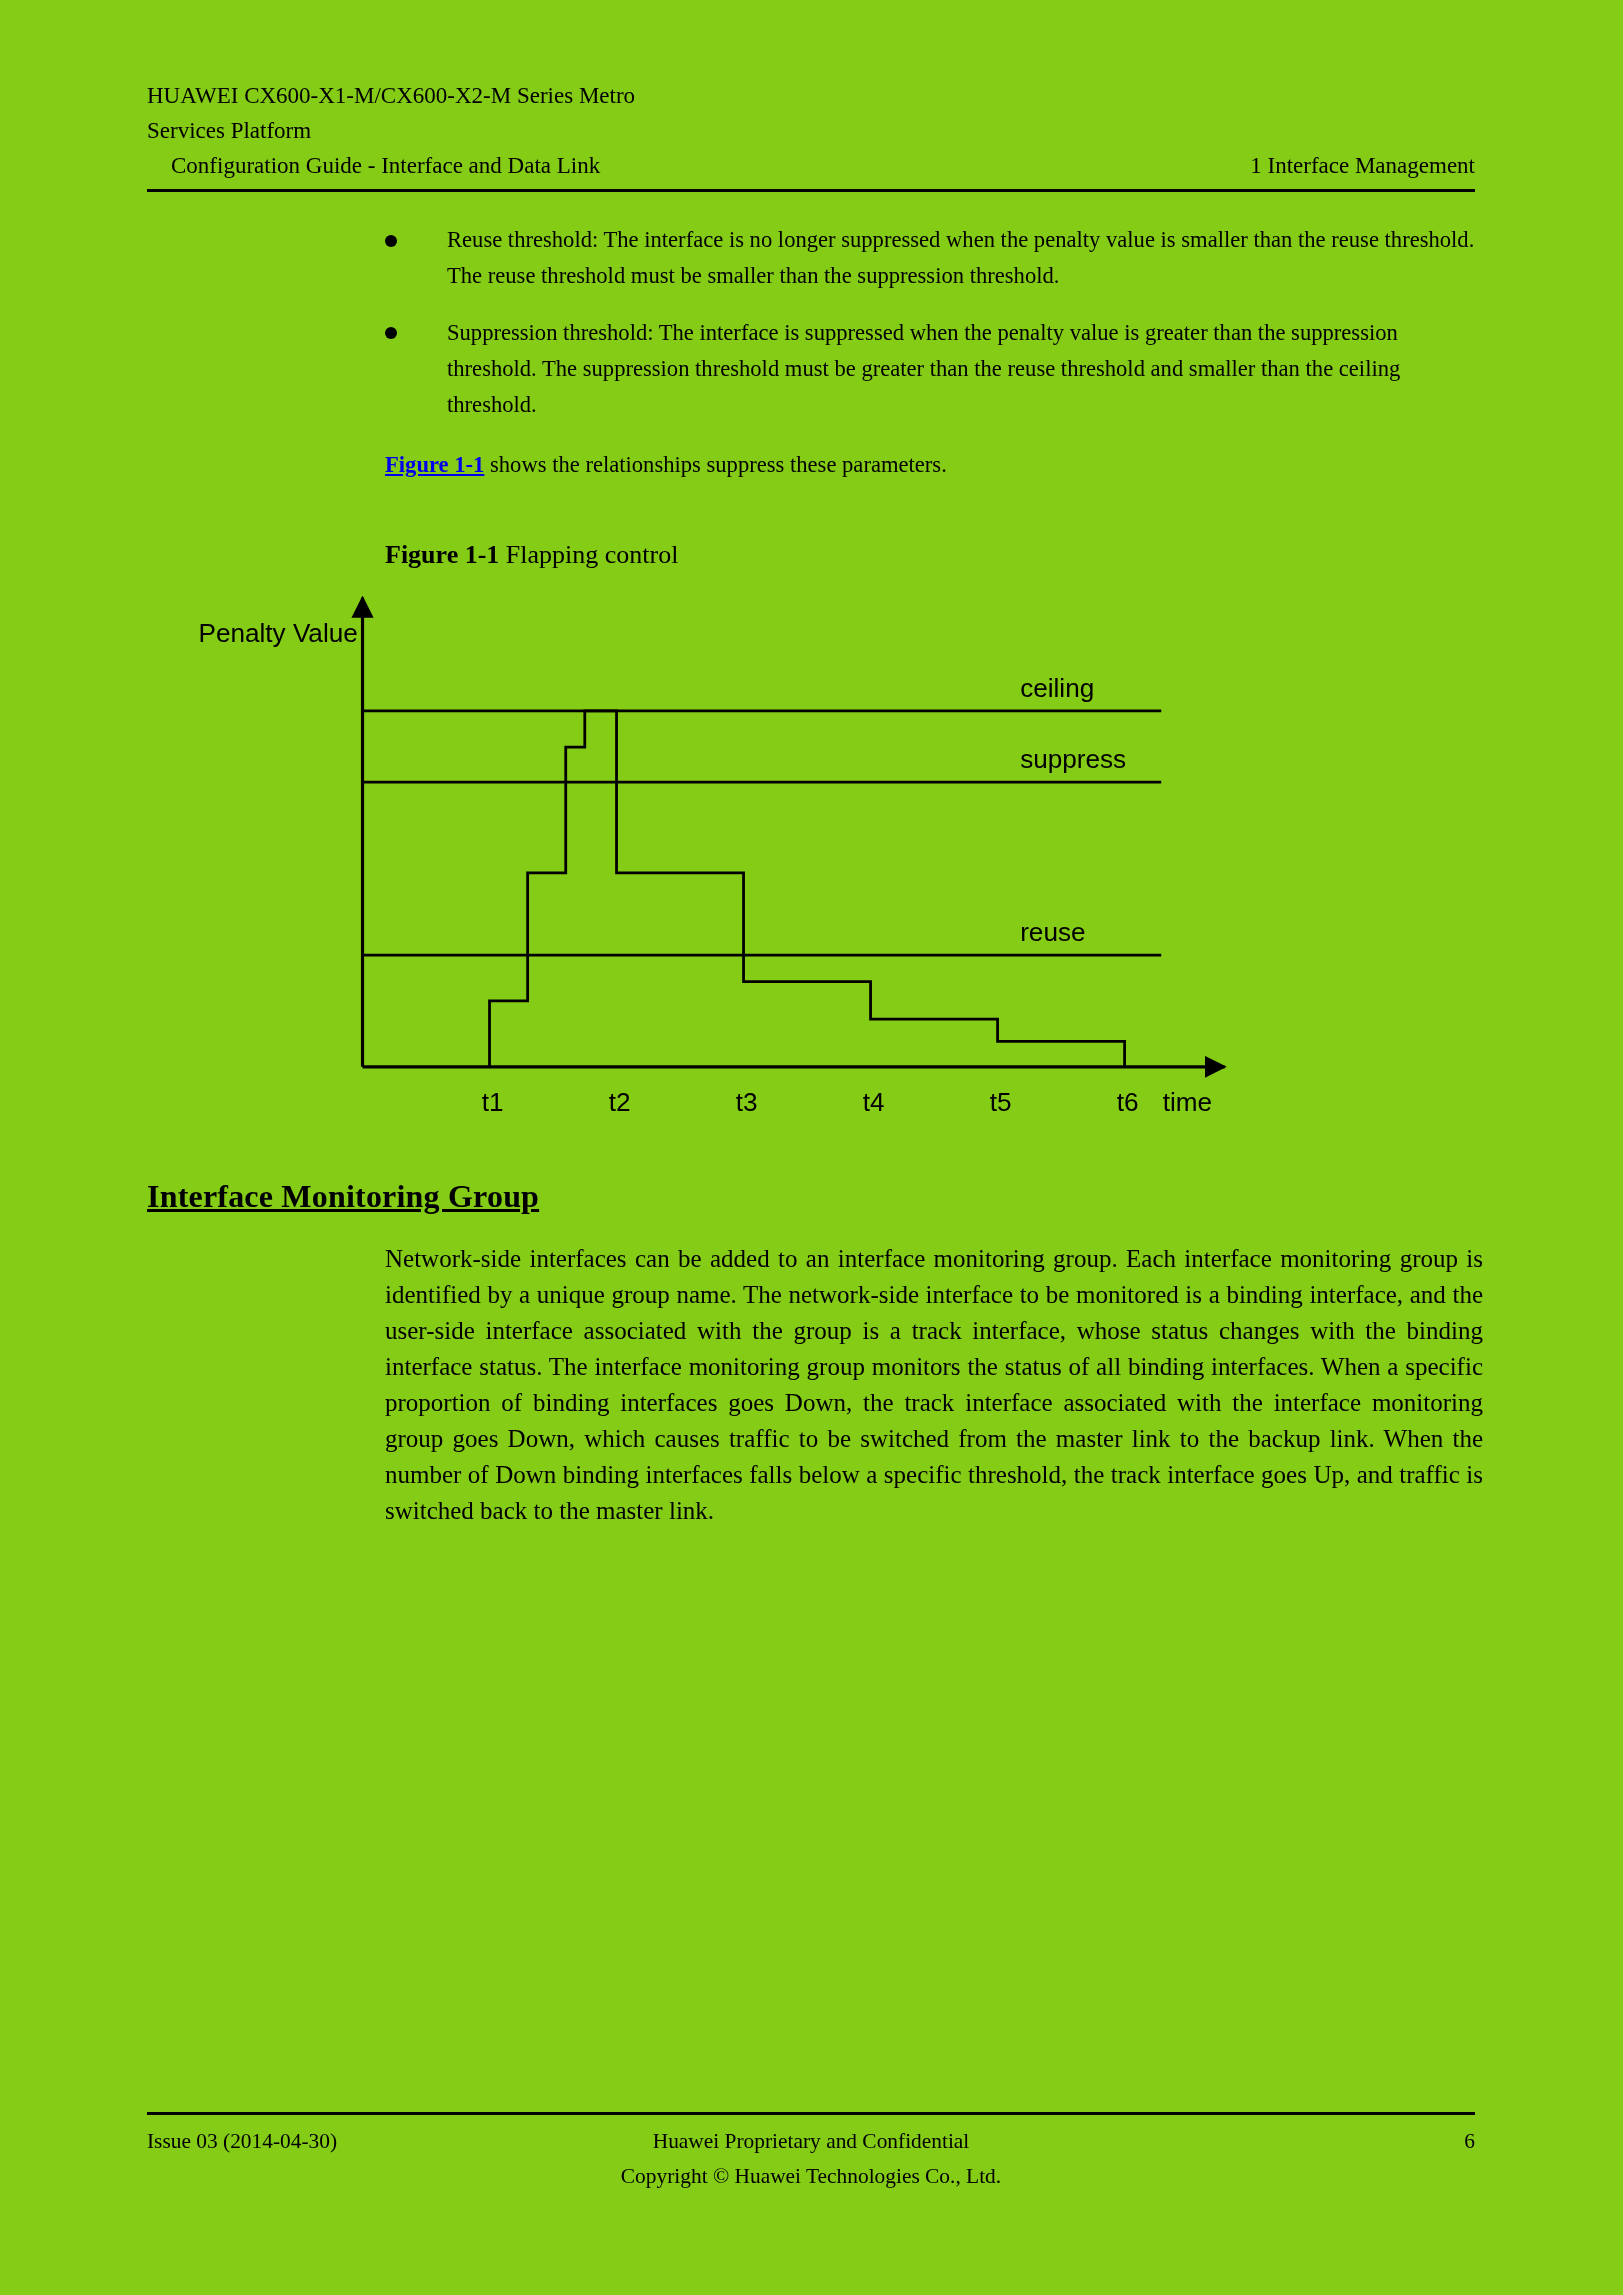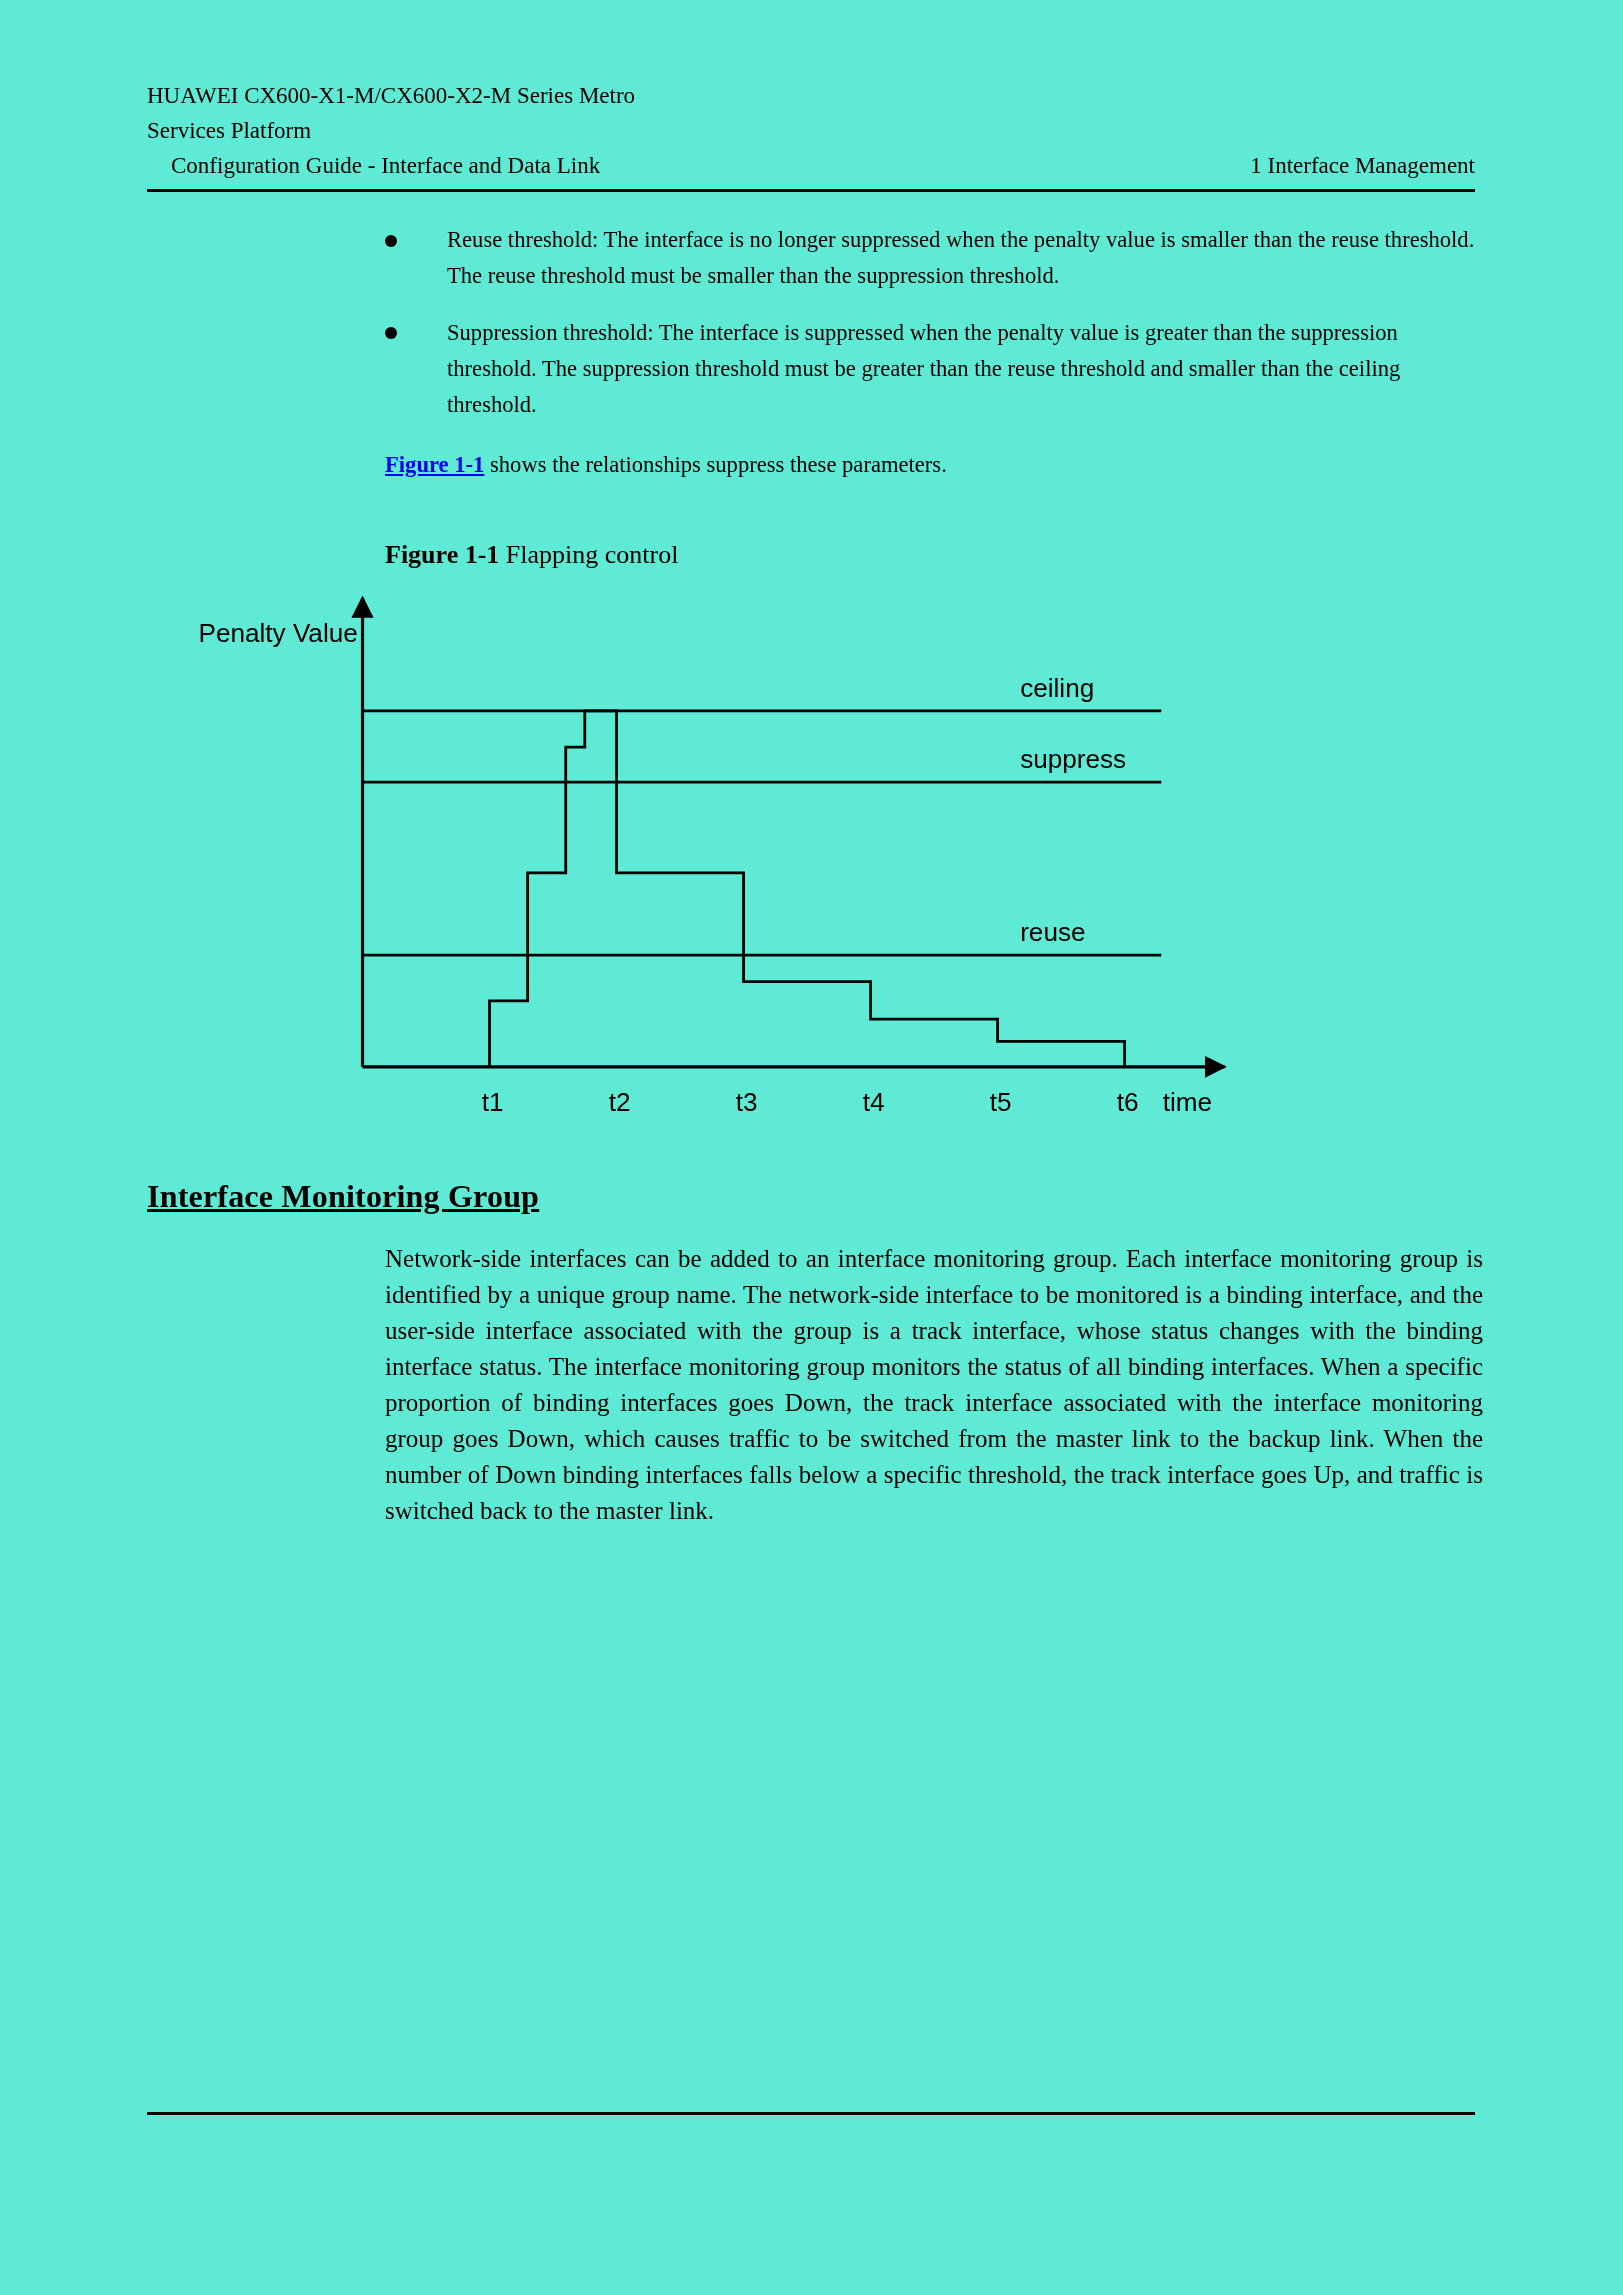--- a/index.html
+++ b/index.html
@@ -9,21 +9,21 @@
     background: #ffffff;
   }
   body {
     font-family: "Liberation Serif", "DejaVu Serif", serif;
     color: #000000;
   }
   .page {
     position: relative;
     width: 1623px;
     height: 2295px;
-    background: #5eead4;
+    background: #84cc16;
     overflow: hidden;
   }
 
   
   .header {
     position: absolute;
     left: 147px;
     top: 78px;
     width: 1328px;
   }
@@ -236,15 +236,23 @@
           </g>
       </svg>
     </div>
 
     <h2 class="section">Interface Monitoring Group</h2>
     <div class="body-block">Network-side interfaces can be added to an interface monitoring group. Each interface monitoring group is identified by a unique group name. The network-side interface to be monitored is a binding interface, and the user-side interface associated with the group is a track interface, whose status changes with the binding interface status. The interface monitoring group monitors the status of all binding interfaces. When a specific proportion of binding interfaces goes Down, the track interface associated with the interface monitoring group goes Down, which causes traffic to be switched from the master link to the backup link. When the number of Down binding interfaces falls below a specific threshold, the track interface goes Up, and traffic is switched back to the master link.</div>
 
   </div>
 
   <div class="footer-rule"></div>
+  <div class="footer">
+    <div class="footer-row1">
+      <span class="footer-issue">Issue 03 (2014-04-30)</span>
+      <span class="footer-prop">Huawei Proprietary and Confidential</span>
+      <span class="footer-page">6</span>
+    </div>
+    <div class="footer-row2">Copyright © Huawei Technologies Co., Ltd.</div>
+  </div>
 
 </div>
 
 
 </body></html>

